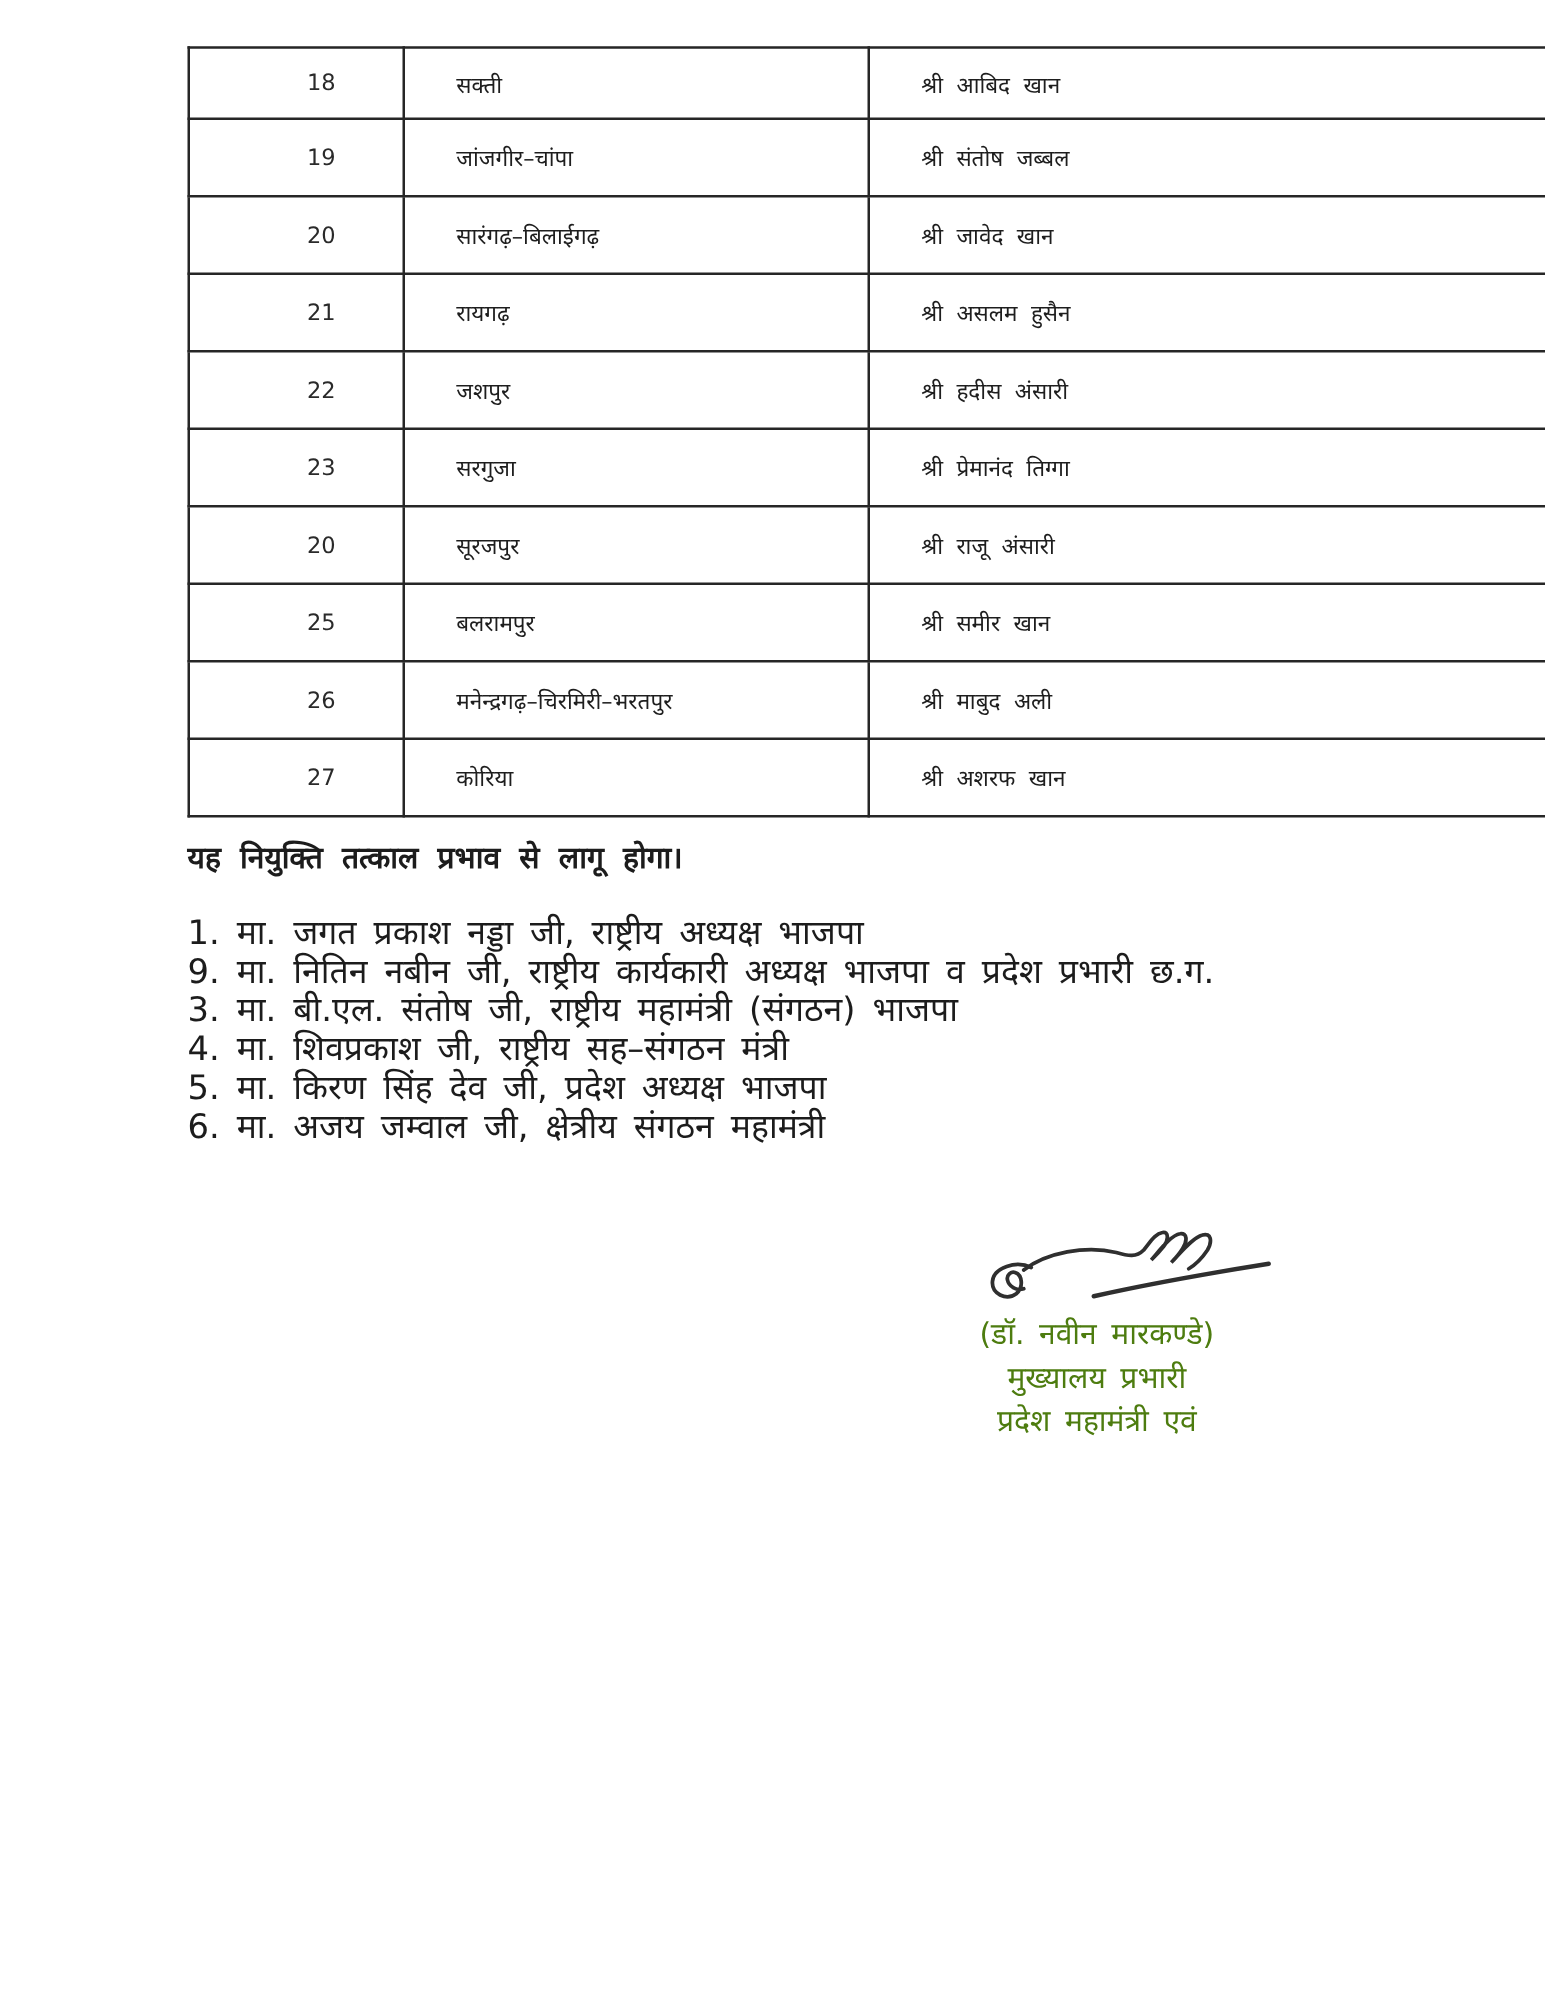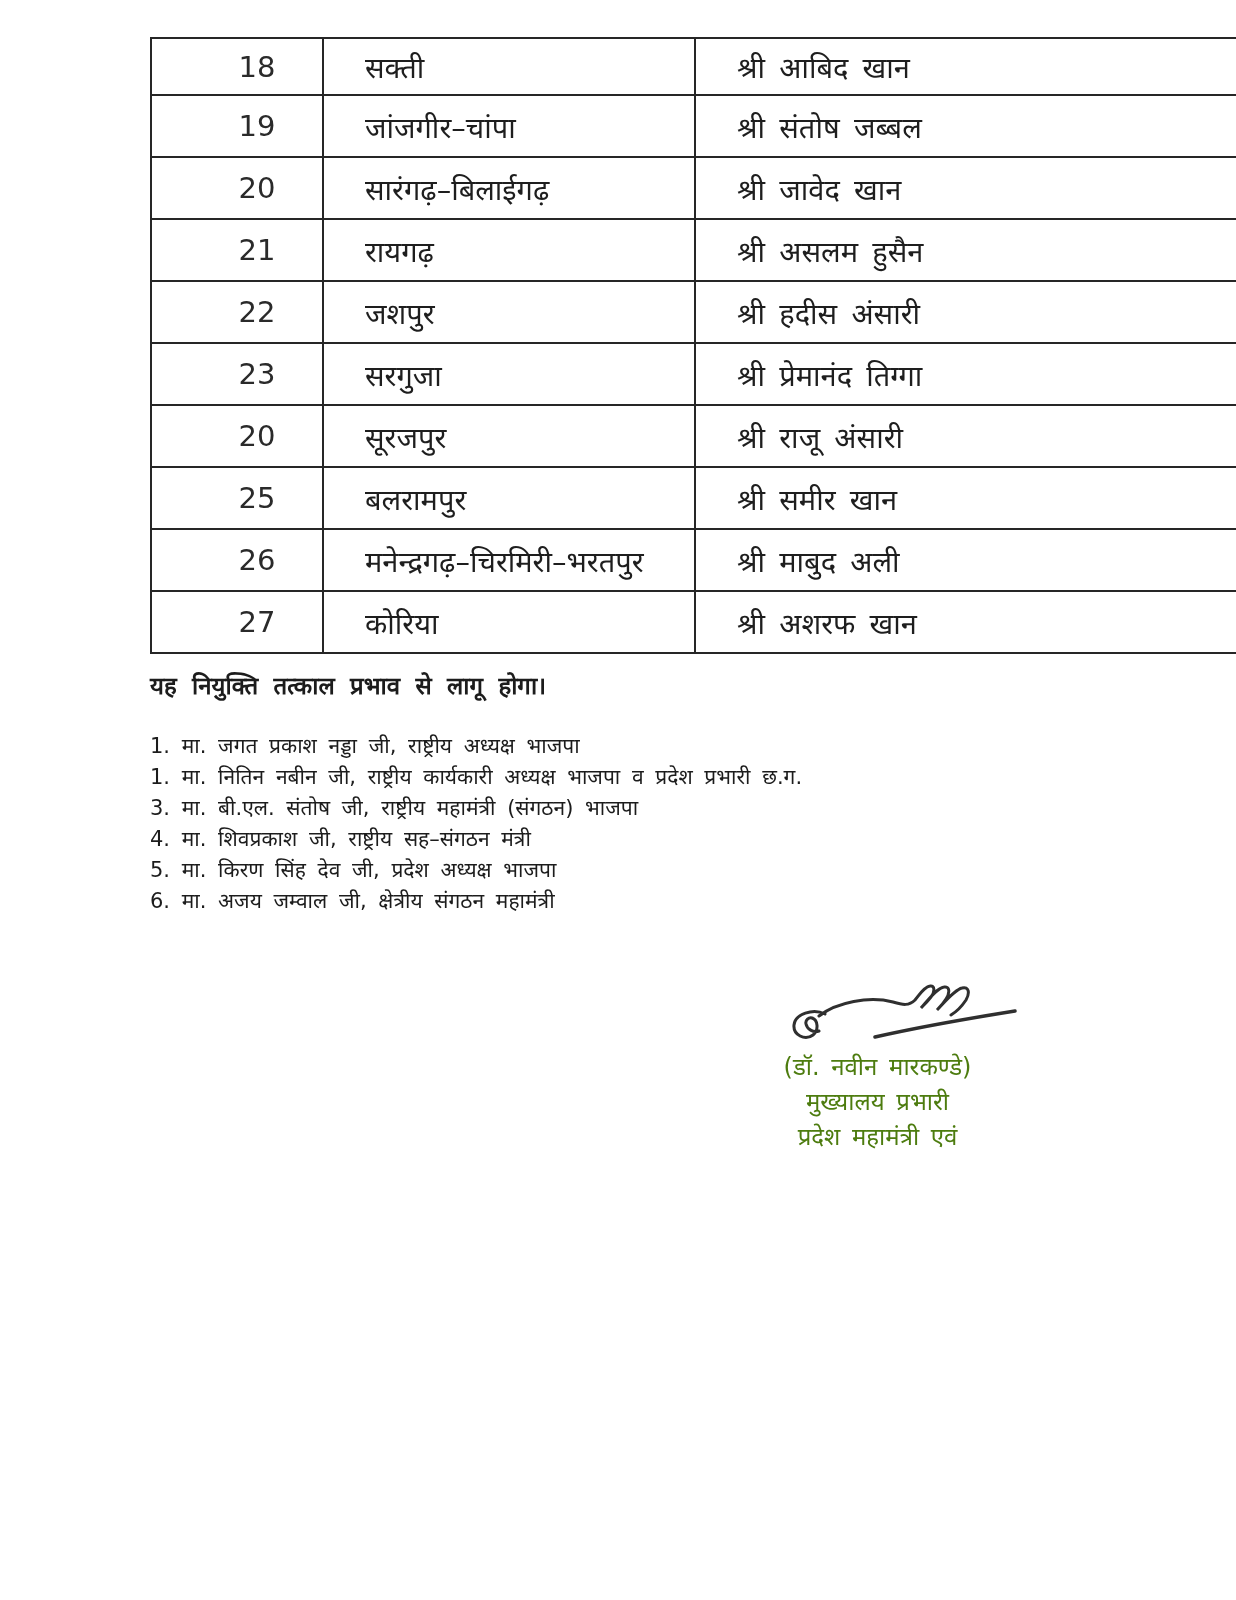--- a/index.html
+++ b/index.html
@@ -21,21 +21,21 @@
   table.appt-table {
     position: absolute;
     left: 150px;
     top: 37px;
     width: 990px;
     border-collapse: collapse;
     table-layout: fixed;
   }
   table.appt-table td {
     border: 2px solid #262626;
-    font-size: 29px;
+    font-size: 18px;
     word-spacing: 5px;
     vertical-align: middle;
     overflow: hidden;
     white-space: nowrap;
     padding-left: 41px;
   }
   table.appt-table tr       { height: 62px; }
   table.appt-table tr:first-child { height: 57px; }
   td.col-sn   { width: 128px; text-align: center; font-size: 20px; word-spacing: 0; color: #2a2a2a; }
   td.col-name { width: 325px; padding: 0 4px 0 6px; font-size: 22px; }
@@ -59,21 +59,21 @@
     left: 150px;
     top: 731px;
     width: 980px;
   }
   .copies-heading {
     margin: 0 0 9px 0;
     font-size: 23px;
     color: #1c1c1c;
   }
   .copies-item {
-    font-size: 21px;
+    font-size: 27px;
     line-height: 31px;
     word-spacing: 5px;
     white-space: nowrap;
     color: #1c1c1c;
   }
 
   
   .signature-svg {
     position: absolute;
     left: 785px;
@@ -150,21 +150,21 @@
         <td class="col-name">कोरिया</td>
         <td class="col-appt">श्री अशरफ खान</td>
       </tr>
     </tbody>
   </table>
 
   <p class="note">यह नियुक्ति तत्काल प्रभाव से लागू होगा।</p>
 
   <div class="copies">
     <div class="copies-item">1. मा. जगत प्रकाश नड्डा जी, राष्ट्रीय अध्यक्ष भाजपा</div>
-    <div class="copies-item">1. मा. नितिन नबीन जी, राष्ट्रीय कार्यकारी अध्यक्ष भाजपा व प्रदेश प्रभारी छ.ग.</div>
+    <div class="copies-item">9. मा. नितिन नबीन जी, राष्ट्रीय कार्यकारी अध्यक्ष भाजपा व प्रदेश प्रभारी छ.ग.</div>
     <div class="copies-item">3. मा. बी.एल. संतोष जी, राष्ट्रीय महामंत्री (संगठन) भाजपा</div>
     <div class="copies-item">4. मा. शिवप्रकाश जी, राष्ट्रीय सह–संगठन मंत्री</div>
     <div class="copies-item">5. मा. किरण सिंह देव जी, प्रदेश अध्यक्ष भाजपा</div>
     <div class="copies-item">6. मा. अजय जम्वाल जी, क्षेत्रीय संगठन महामंत्री</div>
   </div>
 
   <svg class="signature-svg" viewBox="0 0 235 72" fill="none" xmlns="http://www.w3.org/2000/svg">
     <path d="M40 36 C28 30 10 36 9 47 C8 57 20 63 28 57 C34 52 33 42 27 40 C24 39 20 42 21 46 C22 51 28 55 34 53" stroke="#2f2f2f" stroke-width="3" stroke-linecap="round"></path>
     <path d="M34 38 C52 24 84 18 108 24 C118 27 124 28 130 22 C135 16 139 9 145 8 C150 7 150 14 146 19 C142 24 138 28 136 30 C143 22 152 10 159 9 C165 8 165 15 161 21 C158 26 154 30 152 32 C159 25 169 12 177 10 C184 8 185 15 181 22 C177 28 171 34 166 37" stroke="#2f2f2f" stroke-width="3" stroke-linecap="round"></path>
     <path d="M90 59 C130 50 180 41 230 33" stroke="#2f2f2f" stroke-width="3.5" stroke-linecap="round"></path>

